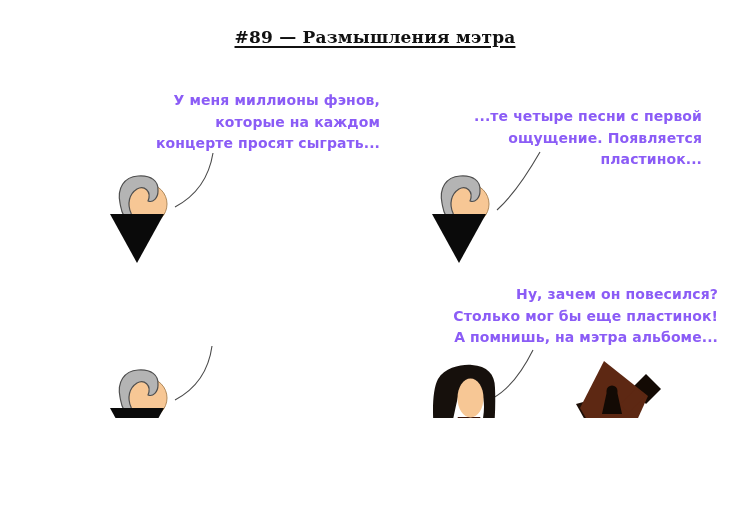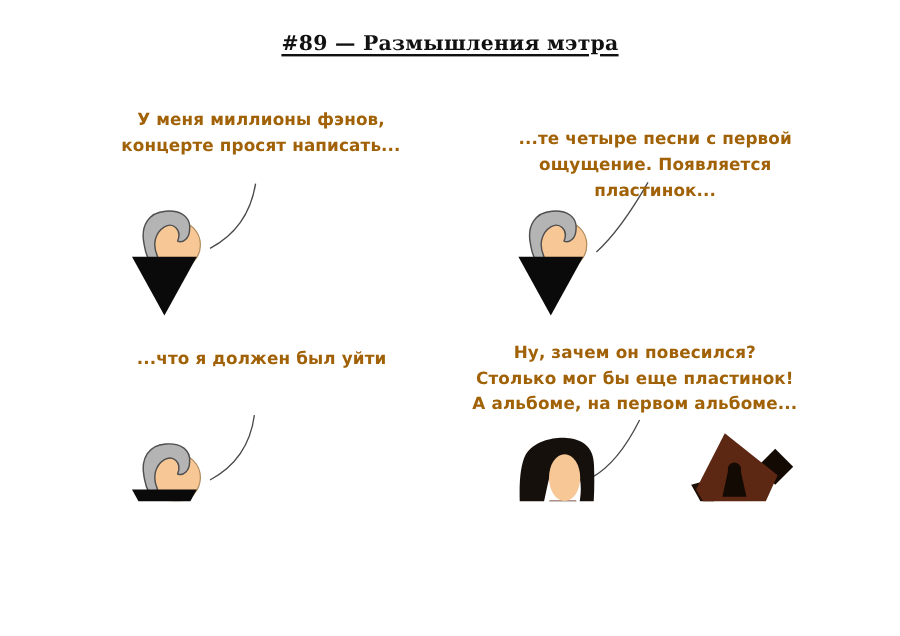--- a/index.html
+++ b/index.html
@@ -8,54 +8,54 @@
     overflow:hidden;font-family:"DejaVu Sans",sans-serif;
   }
   .title{
     position:absolute;top:27px;left:0;width:750px;text-align:center;
     font-family:"DejaVu Serif",serif;font-weight:bold;font-size:17px;
     color:#111;text-decoration:underline;text-underline-offset:3px;
     text-decoration-thickness:2px;letter-spacing:.2px;z-index:2;
   }
   .speech{
     position:absolute;font-weight:bold;font-size:14px;line-height:21.5px;
-    text-align:center;color:#a16207;z-index:2;letter-spacing:.1px;
+    text-align:right;color:#8b5cf6;z-index:2;letter-spacing:.1px;
   }
   #t1{left:55px;top:90px;width:325px;}
   #t2{left:390px;top:106px;width:312px;}
   #t3{left:57px;top:289px;width:322px;}
-  #t4{left:359px;top:284px;width:340px;}
+  #t4{left:378px;top:284px;width:340px;}
   .art{position:absolute;left:0;top:0;z-index:1;}
 </style>
 </head>
 <body>
 
 <div class="canvas">
 
   <div class="title">#89 — Размышления мэтра</div>
 
   <div class="speech" id="t1">
     <div>У меня миллионы фэнов,</div>
-    <div>концерте просят написать...</div>
+    <div>которые на каждом</div>
+    <div>концерте просят сыграть...</div>
   </div>
 
   <div class="speech" id="t2">
     <div>...те четыре песни с первой</div>
     <div>ощущение. Появляется</div>
     <div>пластинок...</div>
   </div>
 
   <div class="speech" id="t3">
-    <div>...что я должен был уйти</div>
   </div>
 
   <div class="speech" id="t4">
     <div>Ну, зачем он повесился?</div>
     <div>Столько мог бы еще пластинок!</div>
-    <div>А альбоме, на первом альбоме...</div>
+    <div>А помнишь, на мэтра альбоме...</div>
   </div>
 
   <svg class="art" width="750" height="530" viewBox="0 0 750 530">
     <defs>
       <symbol id="maestro" viewBox="0 0 70 95" overflow="visible">
         <circle cx="39" cy="32" r="20" stroke="#b08a5c" stroke-width="1" fill="#f7c795"></circle>
         <path d="M 12,31 C 9,16 16,5 30,4 C 43,3 51,9 50,19 C 50,26 45,31 40,29
                  C 44,19 36,13 29,17 C 21,22 19,32 23,41 C 25,47 19,49 16,44
                  C 13,39 13,36 12,31 Z" stroke="#4f4f4f" stroke-width="1.2" stroke-linejoin="round" fill="#b4b4b4"></path>
         <polygon points="2,42 56,42 29,91" fill="#0a0a0a"></polygon>

